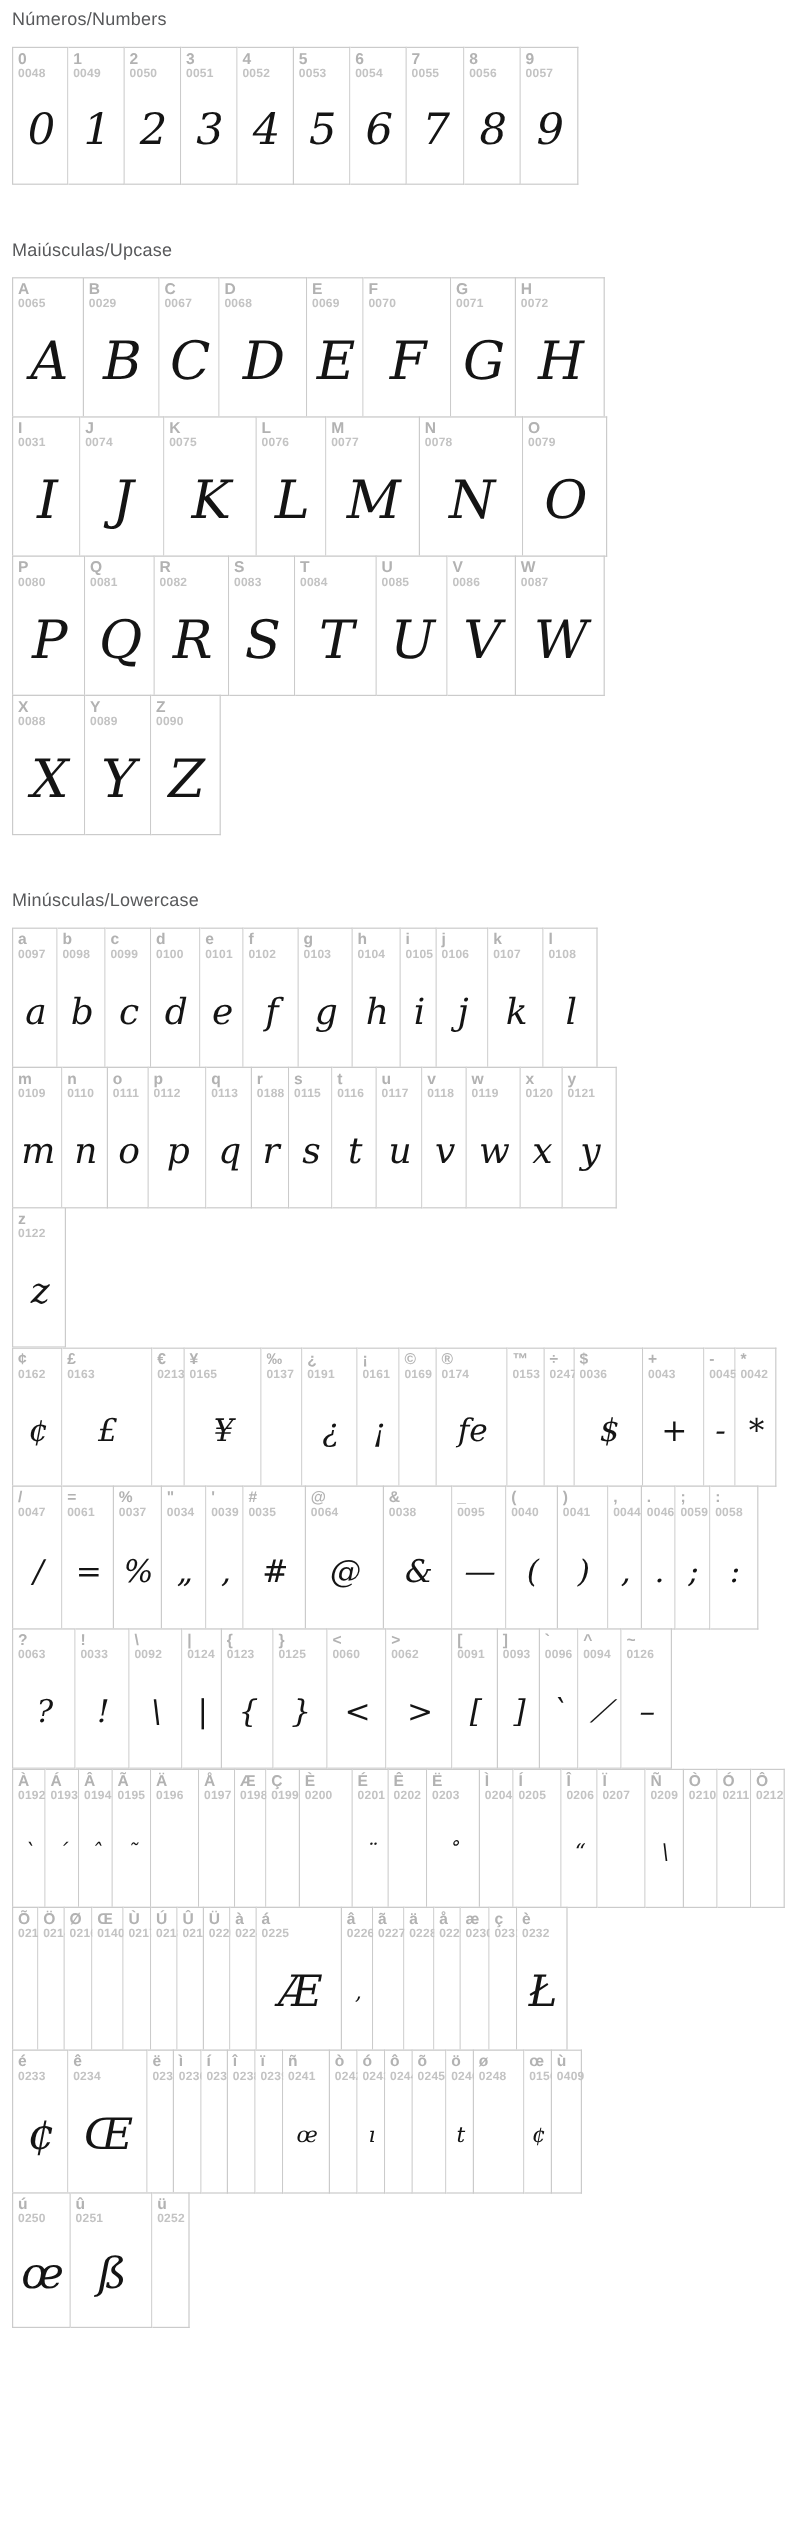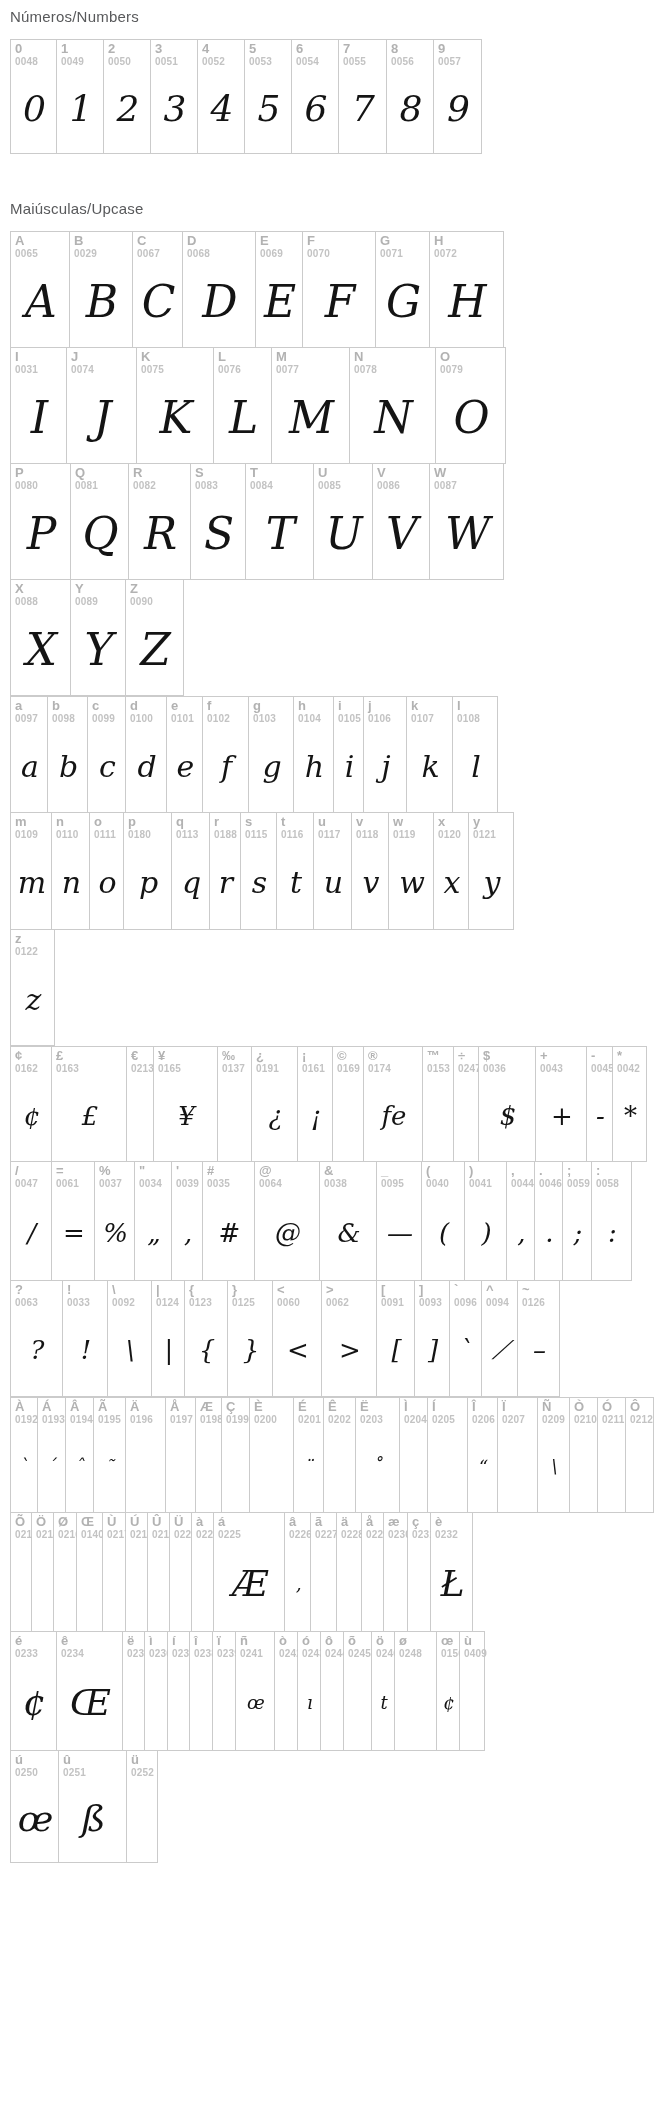--- a/index.html
+++ b/index.html
@@ -229,20 +229,21 @@
           <div class="glyph" style="font-size: 44px;">Y</div>
         </div>
         <div class="cell" style="width: 58px; height: 117px;">
           <div class="ch">Z</div>
           <div class="code">0090</div>
           <div class="glyph" style="font-size: 44px;">Z</div>
         </div>
       </div>
     </section>
     <section class="section">
+      <h2 class="section-title">Minúsculas/Lowercase</h2>
       <div class="grid-row">
         <div class="cell" style="width: 38px; height: 117px;">
           <div class="ch">a</div>
           <div class="code">0097</div>
           <div class="glyph" style="font-size: 30px;">a</div>
         </div>
         <div class="cell" style="width: 40px; height: 117px;">
           <div class="ch">b</div>
           <div class="code">0098</div>
           <div class="glyph" style="font-size: 30px;">b</div>
@@ -309,21 +310,21 @@
           <div class="code">0110</div>
           <div class="glyph" style="font-size: 30px;">n</div>
         </div>
         <div class="cell" style="width: 34px; height: 118px;">
           <div class="ch">o</div>
           <div class="code">0111</div>
           <div class="glyph" style="font-size: 30px;">o</div>
         </div>
         <div class="cell" style="width: 48px; height: 118px;">
           <div class="ch">p</div>
-          <div class="code">0180</div>
+          <div class="code">0112</div>
           <div class="glyph" style="font-size: 30px;">p</div>
         </div>
         <div class="cell" style="width: 38px; height: 118px;">
           <div class="ch">q</div>
           <div class="code">0113</div>
           <div class="glyph" style="font-size: 30px;">q</div>
         </div>
         <div class="cell" style="width: 31px; height: 118px;">
           <div class="ch">r</div>
           <div class="code">0188</div>

